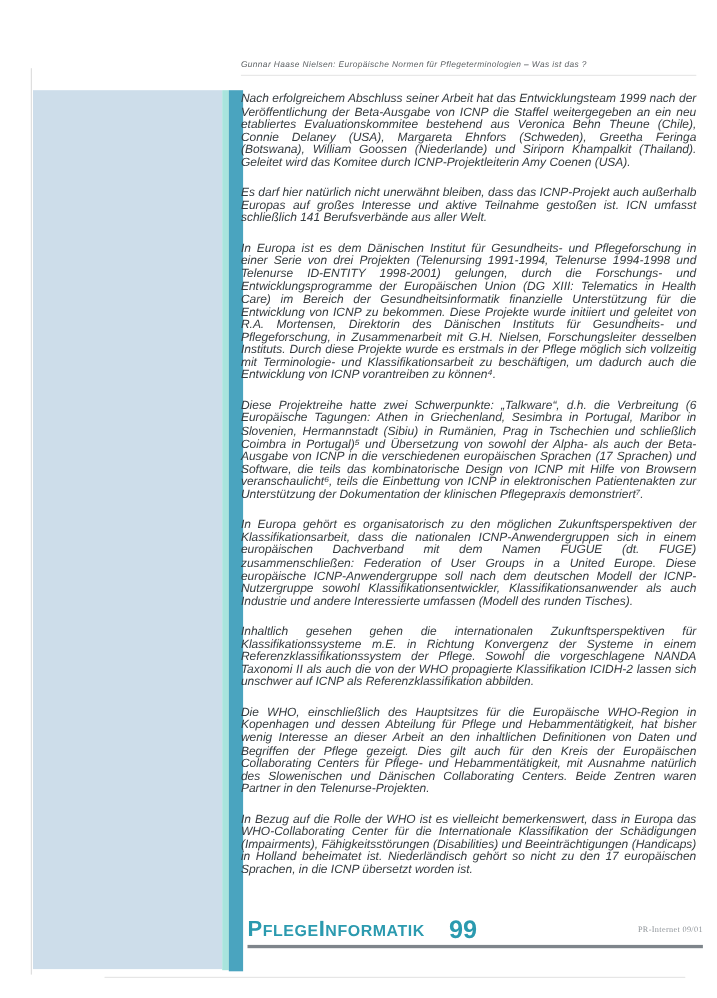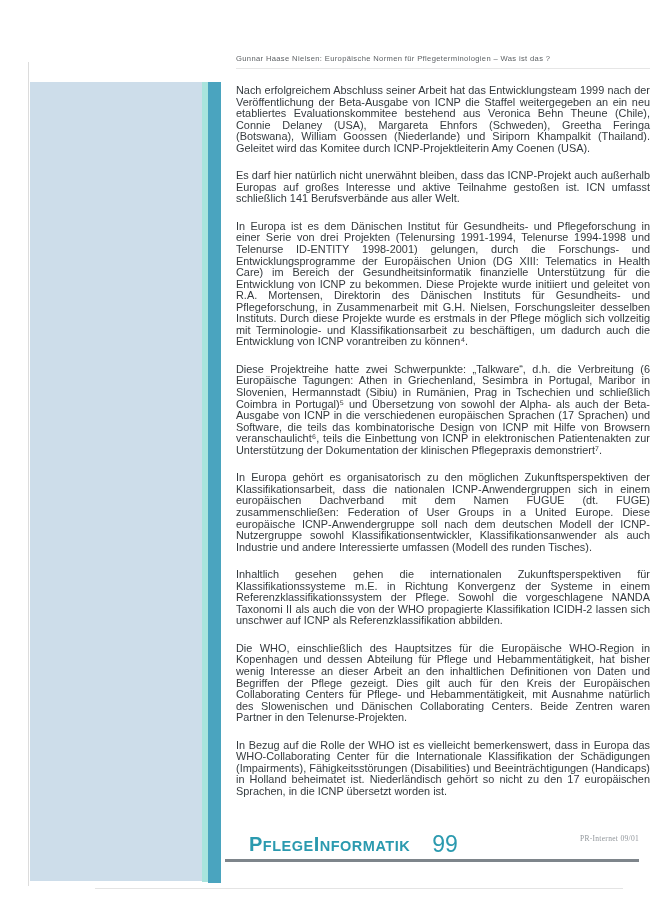--- a/index.html
+++ b/index.html
@@ -27,21 +27,21 @@
   .cyan-strip{
     position:absolute;left:202px;top:82px;width:6px;height:800px;
     background:#a9e4dd;
   }
   .teal-bar{
     position:absolute;left:208px;top:82px;width:13px;height:801px;
     background:#4aa4bf;
   }
   
   .content{
-    position:absolute;left:236px;top:54px;width:414px;
+    position:absolute;left:219px;top:54px;width:414px;font-style:italic;
   }
   .running-head{
     font-size:7.6px;
     letter-spacing:0.35px;
     color:#5d6164;
     padding-bottom:5px;
     border-bottom:1px solid #e6e6e6;
     margin-bottom:13px;
     white-space:nowrap;
   }
@@ -57,36 +57,35 @@
     font-size:11.4px;
     font-weight:bold;
     letter-spacing:0.2px;
     color:#47b1ae;
   }
   
   .footer{
     position:absolute;left:225px;top:834px;width:414px;
   }
   .wordmark-row{
-    display:flex;align-items:flex-start;
+    display:flex;align-items:center;
     height:22px;
-    margin-left:24px;
   }
   .wordmark{
     color:#2b9aaf;
     font-weight:bold;
     letter-spacing:0.5px;
     white-space:nowrap;
   }
   .wm-big{font-size:20px;line-height:20px;}
   .wm-small{font-size:14.5px;line-height:15px;}
   .page-number{
     margin-left:22px;
     font-size:23px;line-height:21px;
-    font-weight:normal;
+    font-weight:bold;
     color:#2b9aaf;
   }
   .issue{
     margin-left:auto;
     font-size:7.5px;
     letter-spacing:0.3px;
     color:#90959a;
     padding-bottom:2px;
     font-family:Liberation Serif, serif;
   }

